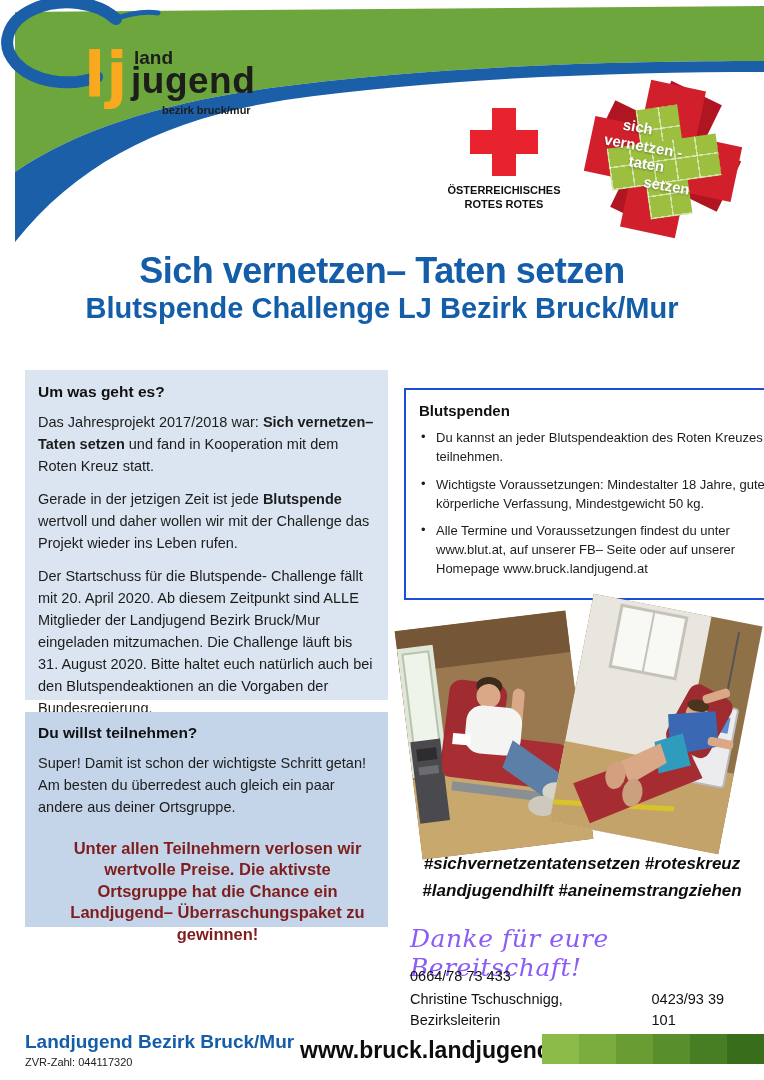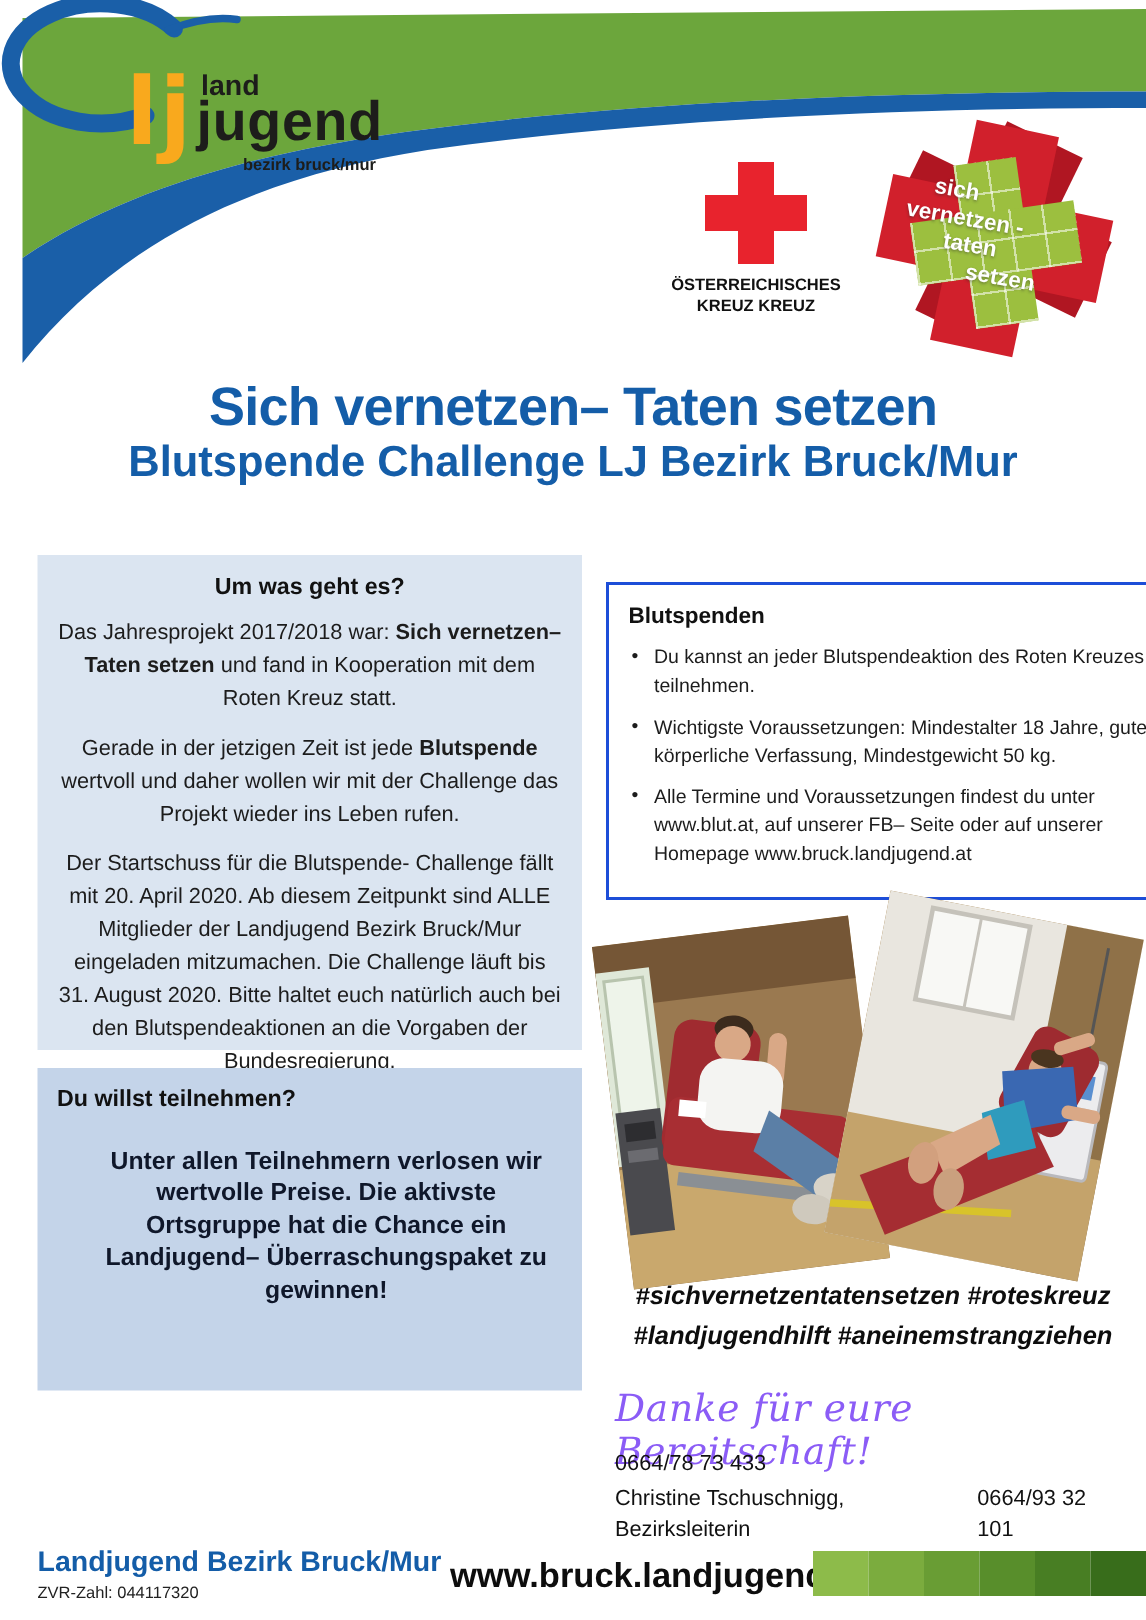--- a/index.html
+++ b/index.html
@@ -43,26 +43,26 @@
   .motto-text div:nth-child(1){padding-left:36px;}
   .motto-text div:nth-child(2){padding-left:20px;}
   .motto-text div:nth-child(3){padding-left:48px;}
   .motto-text div:nth-child(4){padding-left:66px;}
   
   .title{position:absolute;left:0;top:250px;width:764px;text-align:center;color:#145da8;}
   .title .t1{font-size:36px;font-weight:800;line-height:1.15;letter-spacing:-.5px;}
   .title .t2{font-size:29px;font-weight:800;line-height:1.2;}
   
   .boxA{position:absolute;left:25px;top:370px;width:363px;height:330px;background:#dbe5f1;
-        box-sizing:border-box;padding:9px 13px;font-size:14.5px;line-height:22px;text-align:center;}
+        box-sizing:border-box;padding:9px 13px;font-size:14.5px;line-height:22px;}
   .boxB{position:absolute;left:25px;top:712px;width:363px;height:215px;background:#c4d4e9;
         box-sizing:border-box;padding:8px 13px;font-size:14.5px;line-height:22px;}
   .boxA h3,.boxB h3{margin:2px 0 8px 0;font-size:15.5px;font-weight:800;color:#111;}
   .boxA p,.boxB p{margin:0 0 11px 0;}
-  .boxB .highlight{margin-top:20px;text-align:center;font-weight:800;font-size:16.5px;line-height:1.3;color:#0f172a;margin-left:22px;}
+  .boxB .highlight{margin-top:20px;text-align:center;font-weight:800;font-size:16.5px;line-height:1.3;color:#7f1d1d;margin-left:22px;}
   
   .infoBox{position:absolute;left:404px;top:388px;width:396px;height:212px;background:#fff;
            border:2px solid #1d4ed8;box-sizing:border-box;padding:10px 13px;}
   .infoBox h3{margin:2px 0 10px 0;font-size:15px;font-weight:800;color:#111;}
   .infoBox ul{margin:0;padding:0;list-style:none;}
   .infoBox li{position:relative;padding-left:17px;margin-bottom:9px;font-size:13px;line-height:1.45;}
   .infoBox li .dot{position:absolute;left:2px;top:-1px;font-size:13px;}
   
   .photos{position:absolute;left:398px;top:598px;width:366px;height:262px;}
   .photo{position:absolute;overflow:hidden;background:#b09468;}
@@ -103,21 +103,21 @@
     <div class="logo-jugend">jugend</div>
     <div class="logo-region">bezirk bruck/mur</div>
 
     <div class="oerk">
       <div class="cross">
           <i class="v"></i>
           <i class="h"></i>
         </div>
       <div class="oerk-text">
         <div>ÖSTERREICHISCHES</div>
-        <div>KREUZ KREUZ</div>
+        <div>ROTES ROTES</div>
       </div>
     </div>
 
     <div class="motto">
       <div class="cross c-dark" style="left:18px;top:4px;width:140px;height:140px;transform:rotate(26deg);">
         <i class="v" style="left:42px;top:0;width:56px;height:140px;"></i>
         <i class="h" style="left:0;top:42px;width:140px;height:56px;"></i>
       </div>
       <div class="cross c-red" style="left:10px;top:2px;width:150px;height:150px;transform:rotate(12deg);">
         <i class="v" style="left:47px;top:0;width:56px;height:150px;"></i>
@@ -143,20 +143,21 @@
 
   <div class="boxA">
     <h3>Um was geht es?</h3>
     <p><span>Das Jahresprojekt 2017/2018 war: </span><span style="font-weight: 700;">Sich vernetzen– Taten setzen</span><span> und fand in Kooperation mit dem Roten Kreuz statt.</span></p>
     <p><span>Gerade in der jetzigen Zeit ist jede </span><span style="font-weight: 700;">Blutspende</span><span> wertvoll und daher wollen wir mit der Challenge das Projekt wieder ins Leben rufen.</span></p>
     <p><span>Der Startschuss für die Blutspende- Challenge fällt mit 20. April 2020. Ab diesem Zeitpunkt sind ALLE Mitglieder der Landjugend Bezirk Bruck/Mur eingeladen mitzumachen.  Die Challenge läuft bis 31. August 2020. Bitte haltet euch natürlich auch bei den Blutspendeaktionen an die Vorgaben der Bundesregierung.</span></p>
   </div>
 
   <div class="boxB">
     <h3>Du willst teilnehmen?</h3>
+    <p>Super! Damit ist schon der wichtigste Schritt getan! Am besten du überredest auch gleich ein paar andere aus deiner Ortsgruppe.</p>
     <div class="highlight">Unter allen Teilnehmern verlosen wir wertvolle Preise. Die aktivste Ortsgruppe hat die Chance ein Landjugend– Überraschungspaket zu gewinnen!</div>
   </div>
 
   <div class="infoBox">
     <h3>Blutspenden</h3>
     <ul>
       <li><span class="dot">•</span><span>Du kannst an jeder Blutspendeaktion des Roten Kreuzes teilnehmen.</span></li>
       <li><span class="dot">•</span><span>Wichtigste Voraussetzungen: Mindestalter 18 Jahre, gute körperliche Verfassung, Mindestgewicht 50 kg.</span></li>
       <li><span class="dot">•</span><span>Alle Termine und Voraussetzungen findest du unter www.blut.at, auf unserer FB– Seite oder auf unserer Homepage www.bruck.landjugend.at</span></li>
     </ul>
@@ -238,21 +239,21 @@
   </div>
 
   <div class="thanks">Danke für eure Bereitschaft!</div>
 
   <div class="contacts">
     <div class="contact-row">
       <span>0664/78 73 433</span>
     </div>
     <div class="contact-row">
       <span>Christine Tschuschnigg, Bezirksleiterin</span>
-      <span>0664/93 32 101</span>
+      <span>0423/93 39 101</span>
     </div>
   </div>
 
   <div class="f-org">Landjugend Bezirk Bruck/Mur</div>
   <div class="f-zvr">ZVR-Zahl: 044117320</div>
   <div class="f-url"><span>www.bruck.</span><span class="b">landjugend</span><span>.at</span></div>
   <div class="f-bar">
       <span class="bar-seg" style="background: rgb(141, 187, 74);"></span>
       <span class="bar-seg" style="background: rgb(123, 172, 62);"></span>
       <span class="bar-seg" style="background: rgb(105, 157, 52);"></span>

